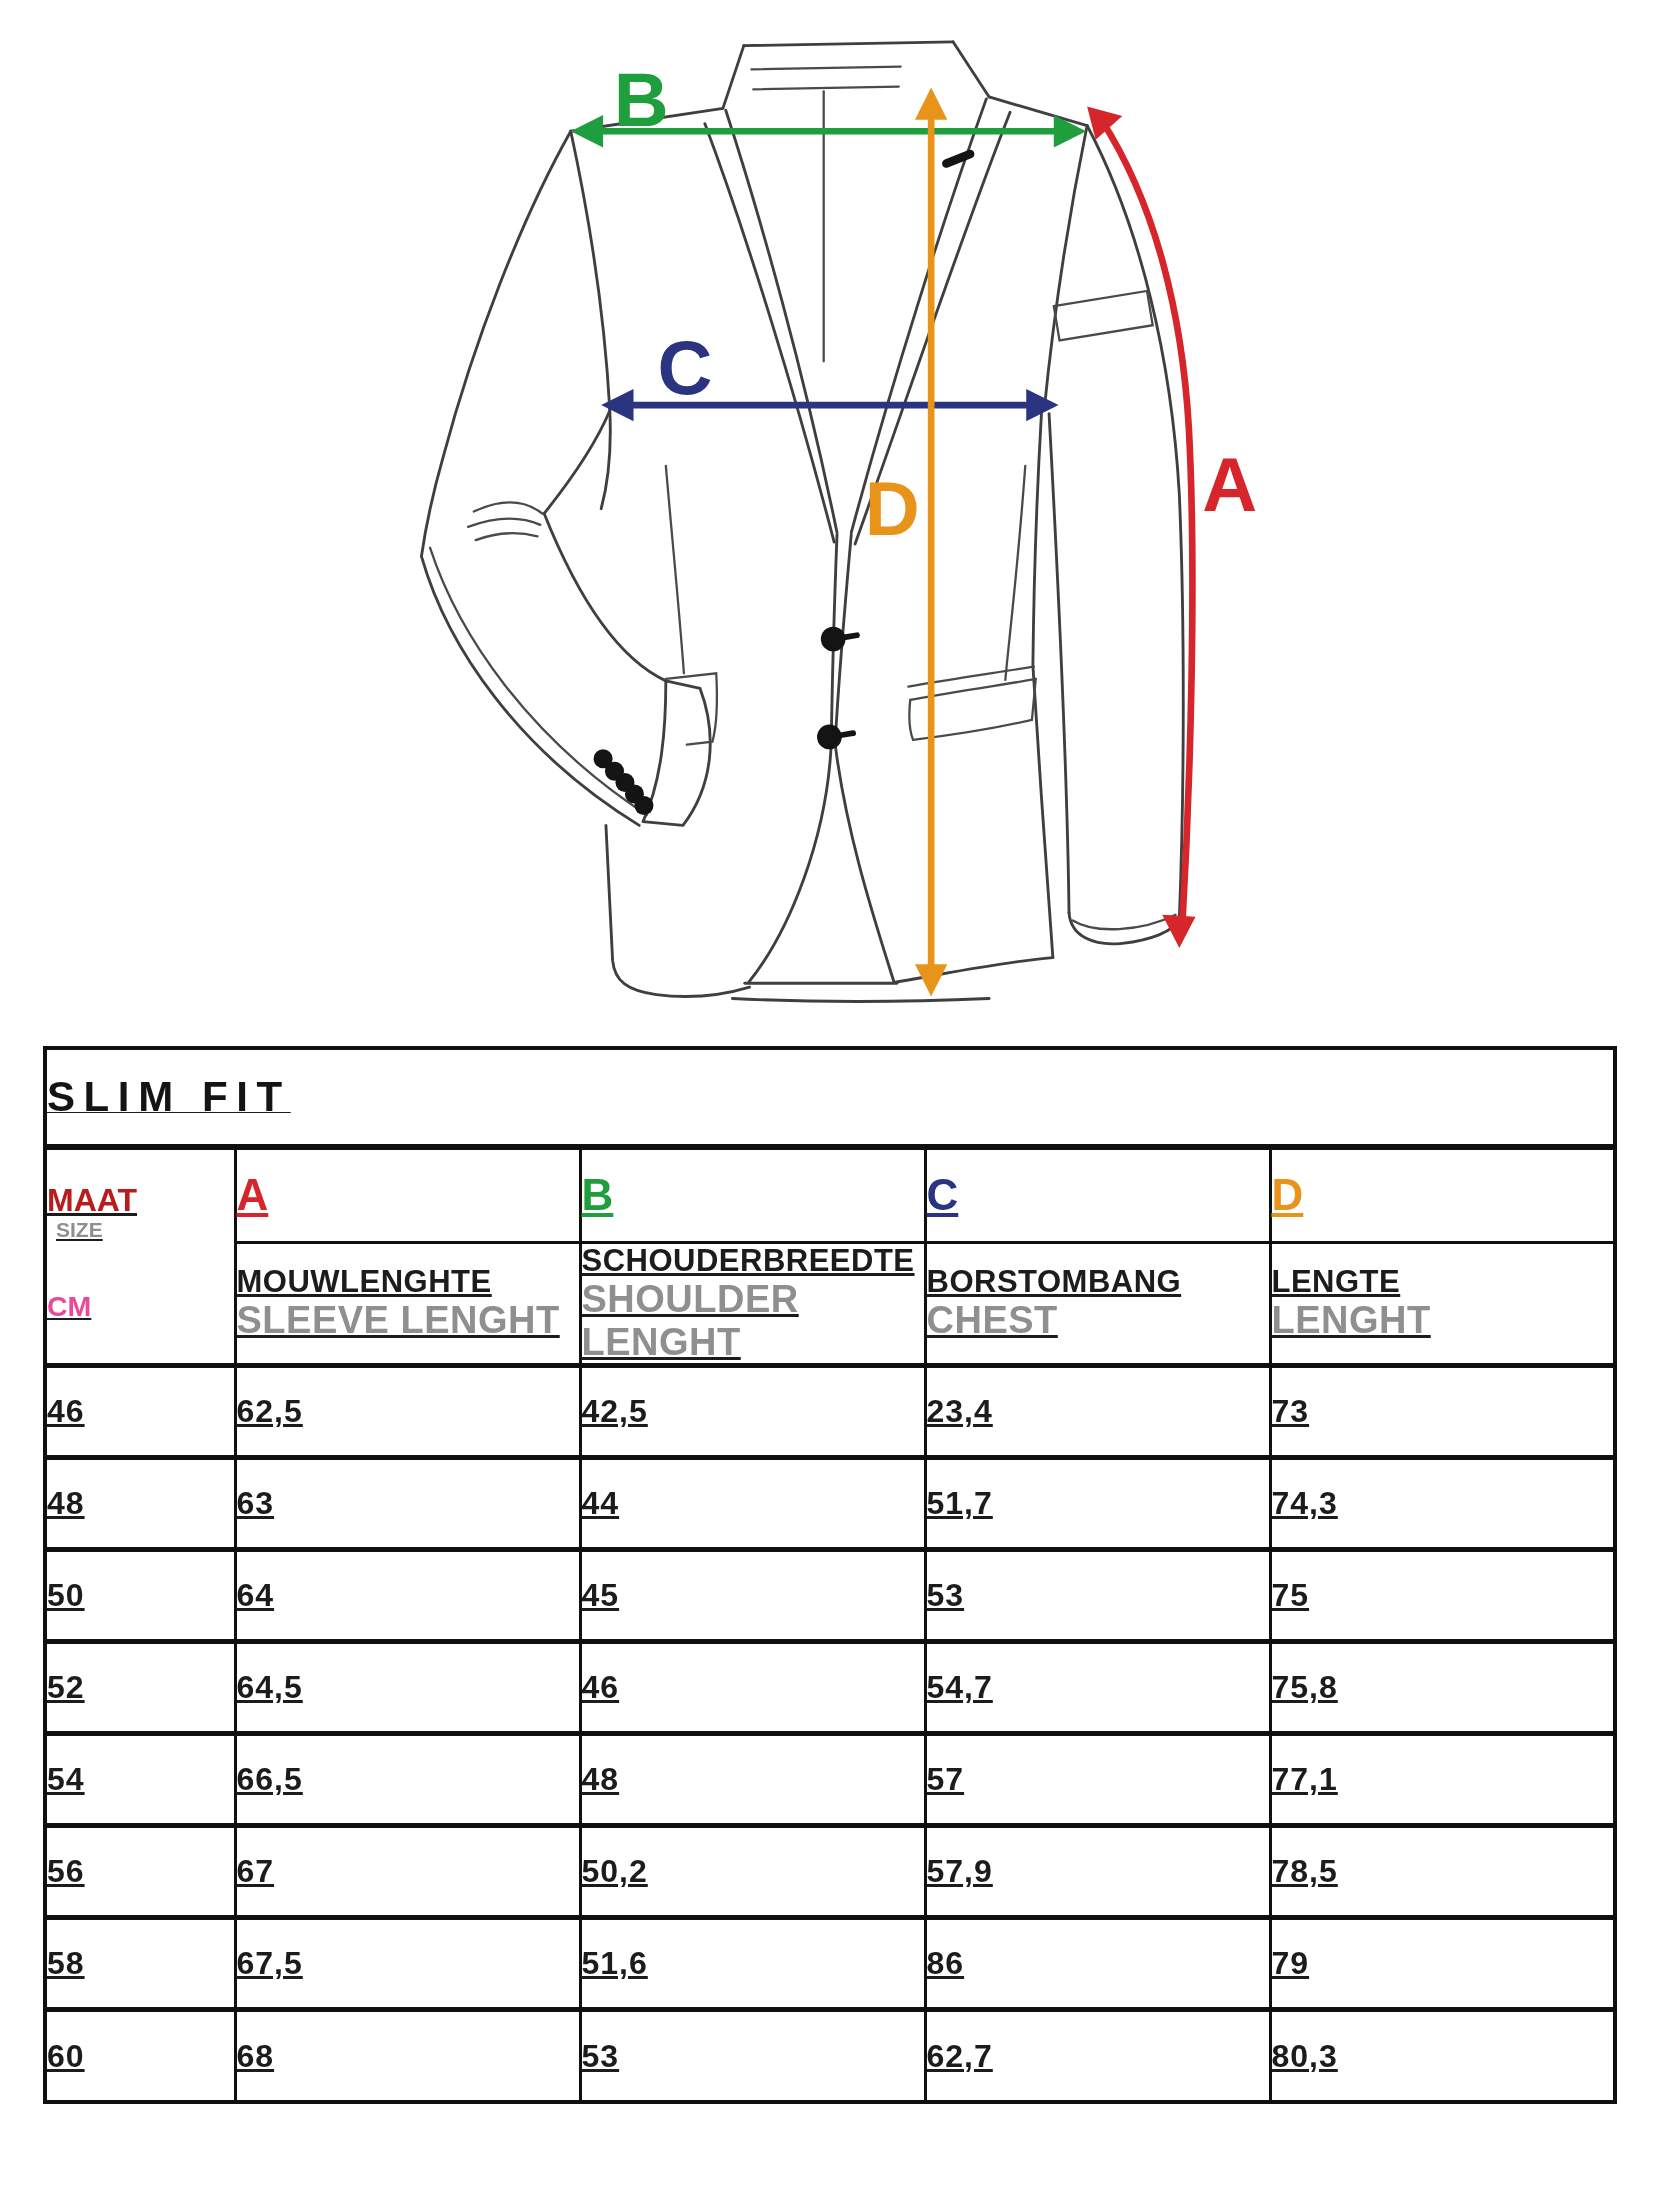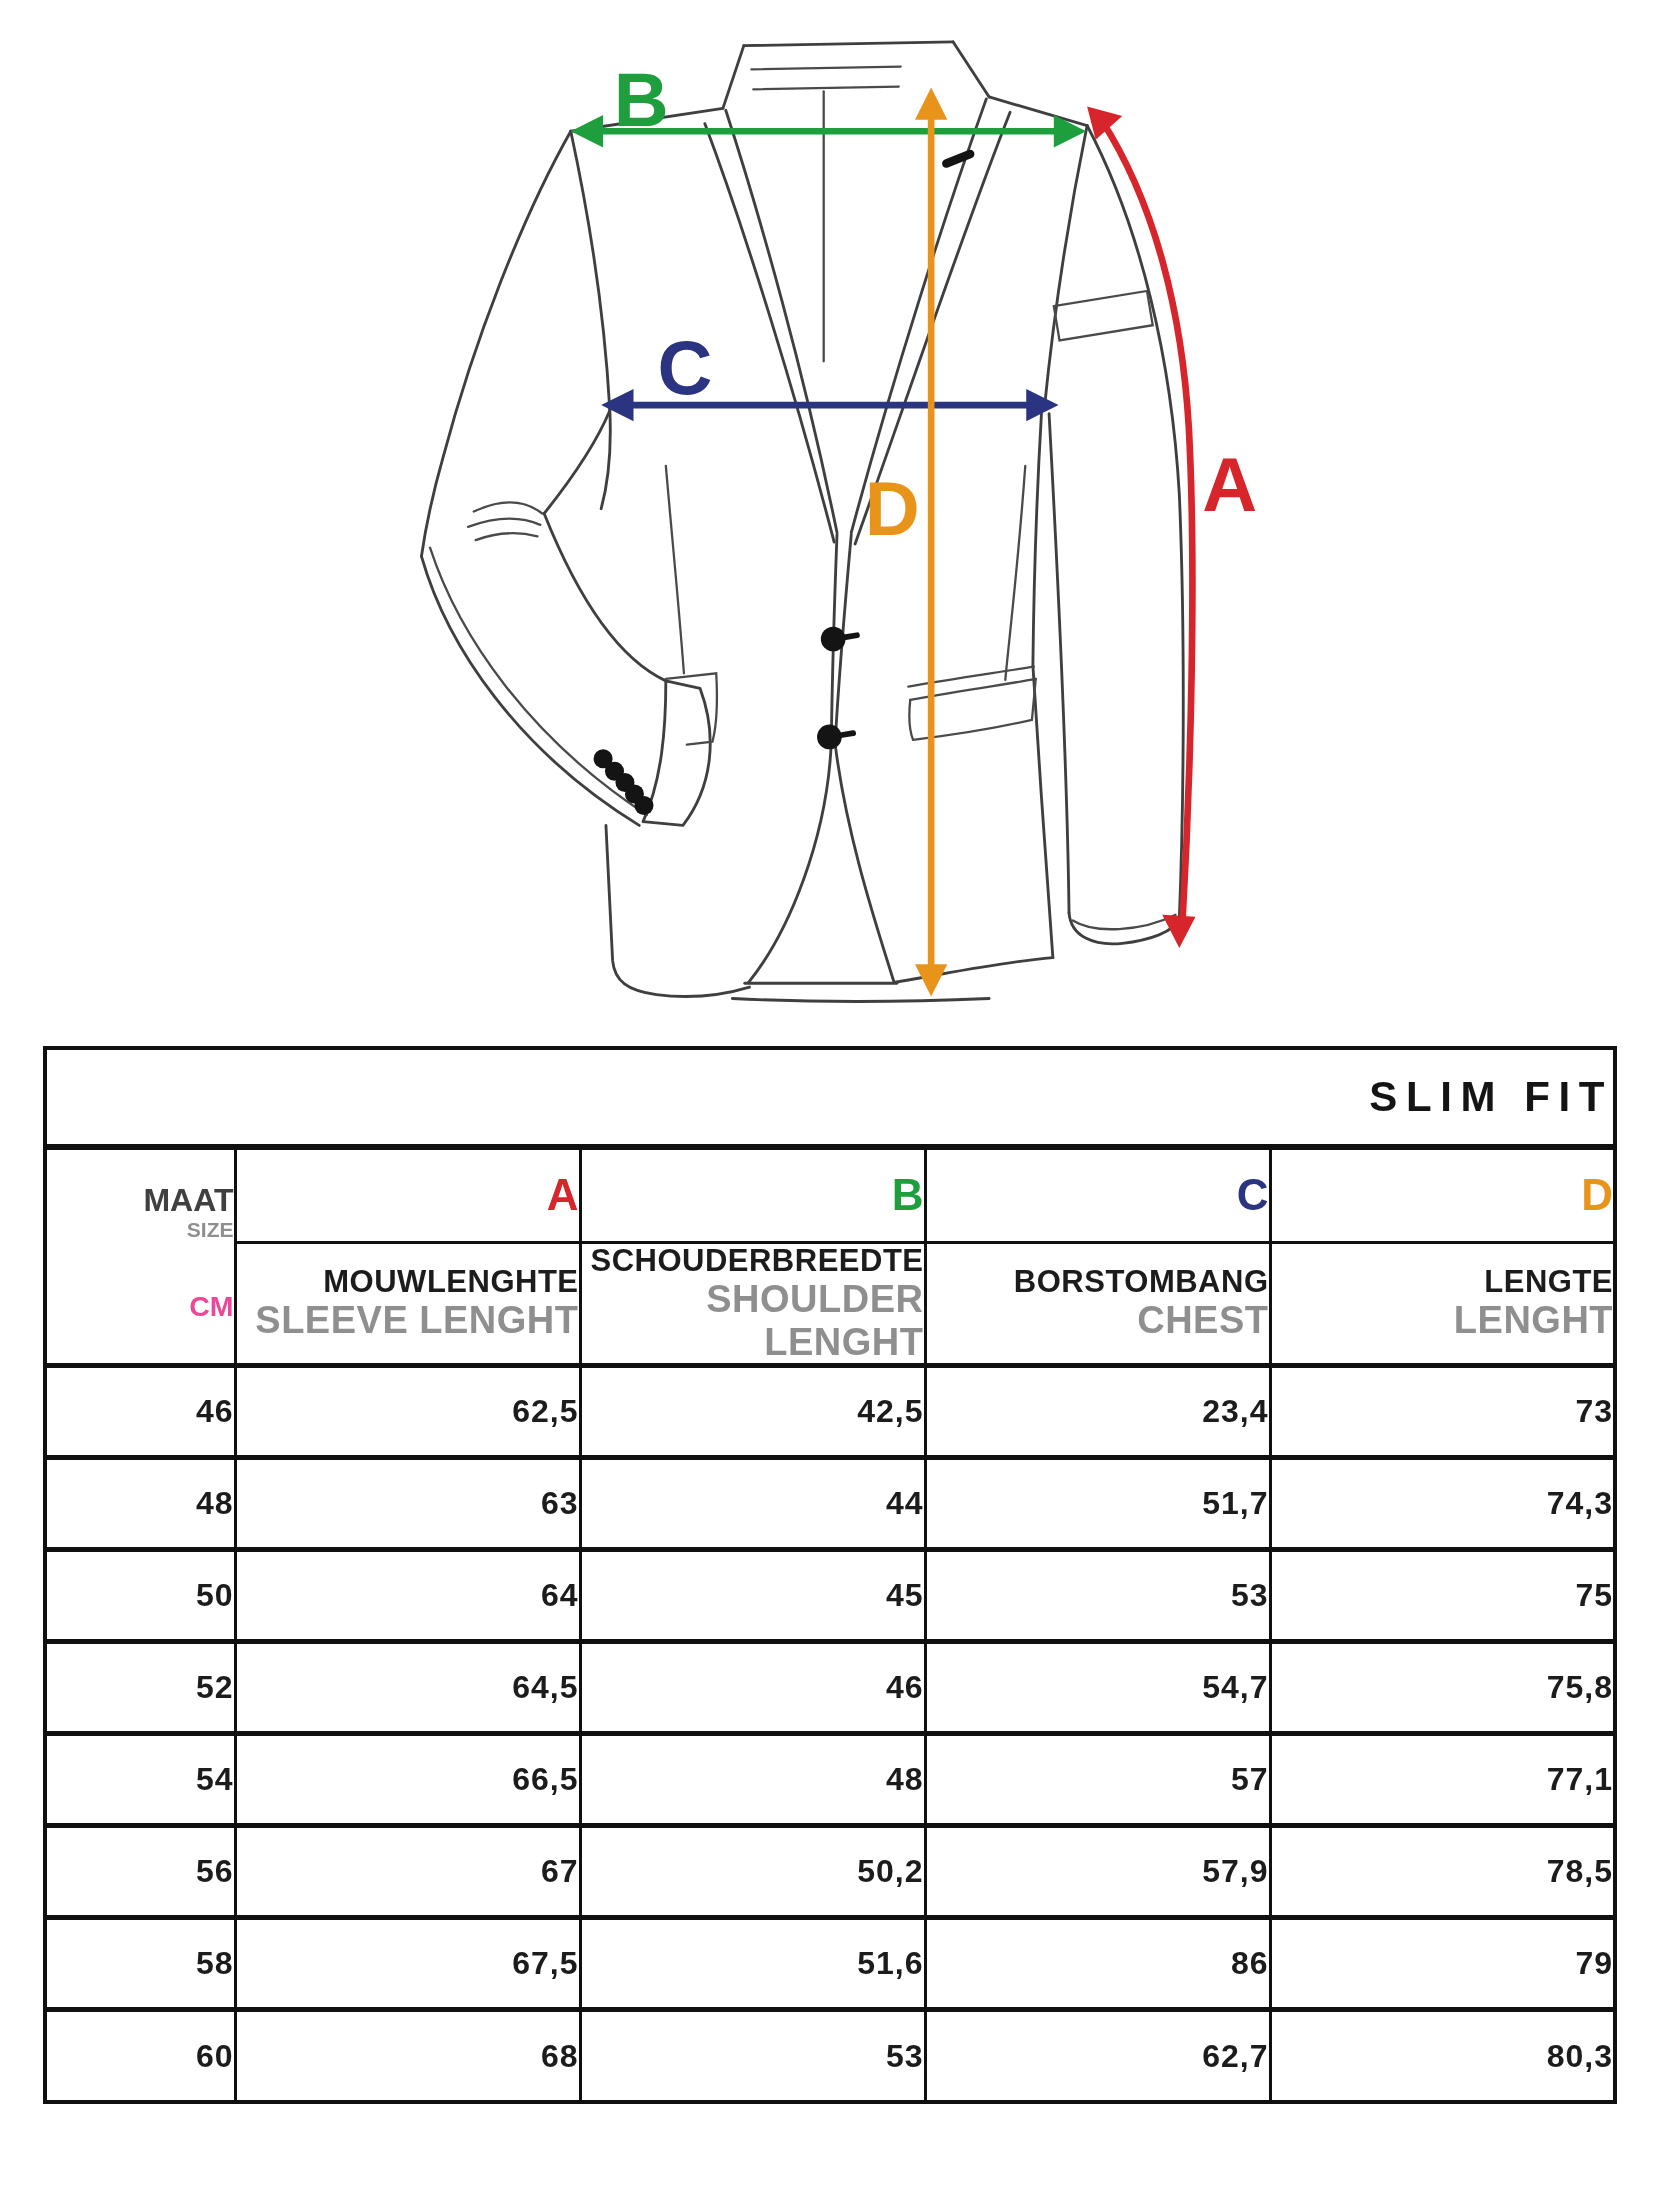--- a/index.html
+++ b/index.html
@@ -8,36 +8,36 @@
   .diagram-wrap{position:absolute;left:0;top:0;width:1655px;height:1046px;}
   .diagram-wrap svg{display:block;width:100%;height:100%;}
   .sketch{fill:none;stroke:#3f3f3f;stroke-width:3;stroke-linecap:round;stroke-linejoin:round;}
   .sketch-thin{fill:none;stroke:#4a4a4a;stroke-width:2.4;stroke-linecap:round;}
   .measure-line{fill:none;stroke-width:7;}
   .measure-label{font-family:"Liberation Sans",sans-serif;font-weight:700;font-size:80px;}
   .btn{fill:#141414;stroke:none;}
 
   .size-table{position:absolute;left:43px;top:1046px;width:1571px;height:1032px;
               border-collapse:collapse;table-layout:fixed;background:#fff;}
-  .size-table td{border:3.8px solid #101010;text-align:right;vertical-align:middle;padding:0;}
+  .size-table td{border:3.8px solid #101010;text-align:left;vertical-align:middle;padding:0;text-decoration:underline;}
   .size-table{border:4.8px solid #101010;}
   tr.r-title{height:99px;}
   tr.r-title td{border-bottom:6.7px solid #101010;}
   tr.r-letters{height:95px;}
   tr.r-letters td.letter-cell{border-bottom:3.8px solid #101010;}
   tr.r-names{height:95px;}
   tr.r-data{height:92px;}
   tr.r-data td{border-top:5.7px solid #101010;}
   .title-text{font-size:42px;font-weight:700;letter-spacing:8.6px;color:#141414;}
   .letter-cell{font-size:44px;font-weight:700;}
   .name-main{display:block;font-size:31px;font-weight:700;color:#1c1c1c;letter-spacing:0.5px;line-height:1.12;}
   .name-sub{display:block;font-size:38px;font-weight:700;color:#8f8f8f;letter-spacing:0.5px;line-height:1.12;}
   .sizehead-cell{vertical-align:middle;}
   .sizehead-inner{display:flex;flex-direction:column;justify-content:space-between;height:190px;box-sizing:border-box;padding:21px 0 28.5px 0;}
-  .maat{font-size:32px;font-weight:700;color:#404040;line-height:1.1;margin-left:20px;}
+  .maat{font-size:32px;font-weight:700;color:#b91c1c;line-height:1.1;}
   .size-sub{font-size:21px;font-weight:700;color:#8f8f8f;line-height:1.1;padding-left:9px;}
   .cm{font-size:28.5px;font-weight:700;color:#ec4899;}
   .val{font-size:32px;font-weight:700;color:#1c1c1c;letter-spacing:1px;}
 </style>
 </head>
 <body>
 
 <div class="page">
 
   <div class="diagram-wrap">

